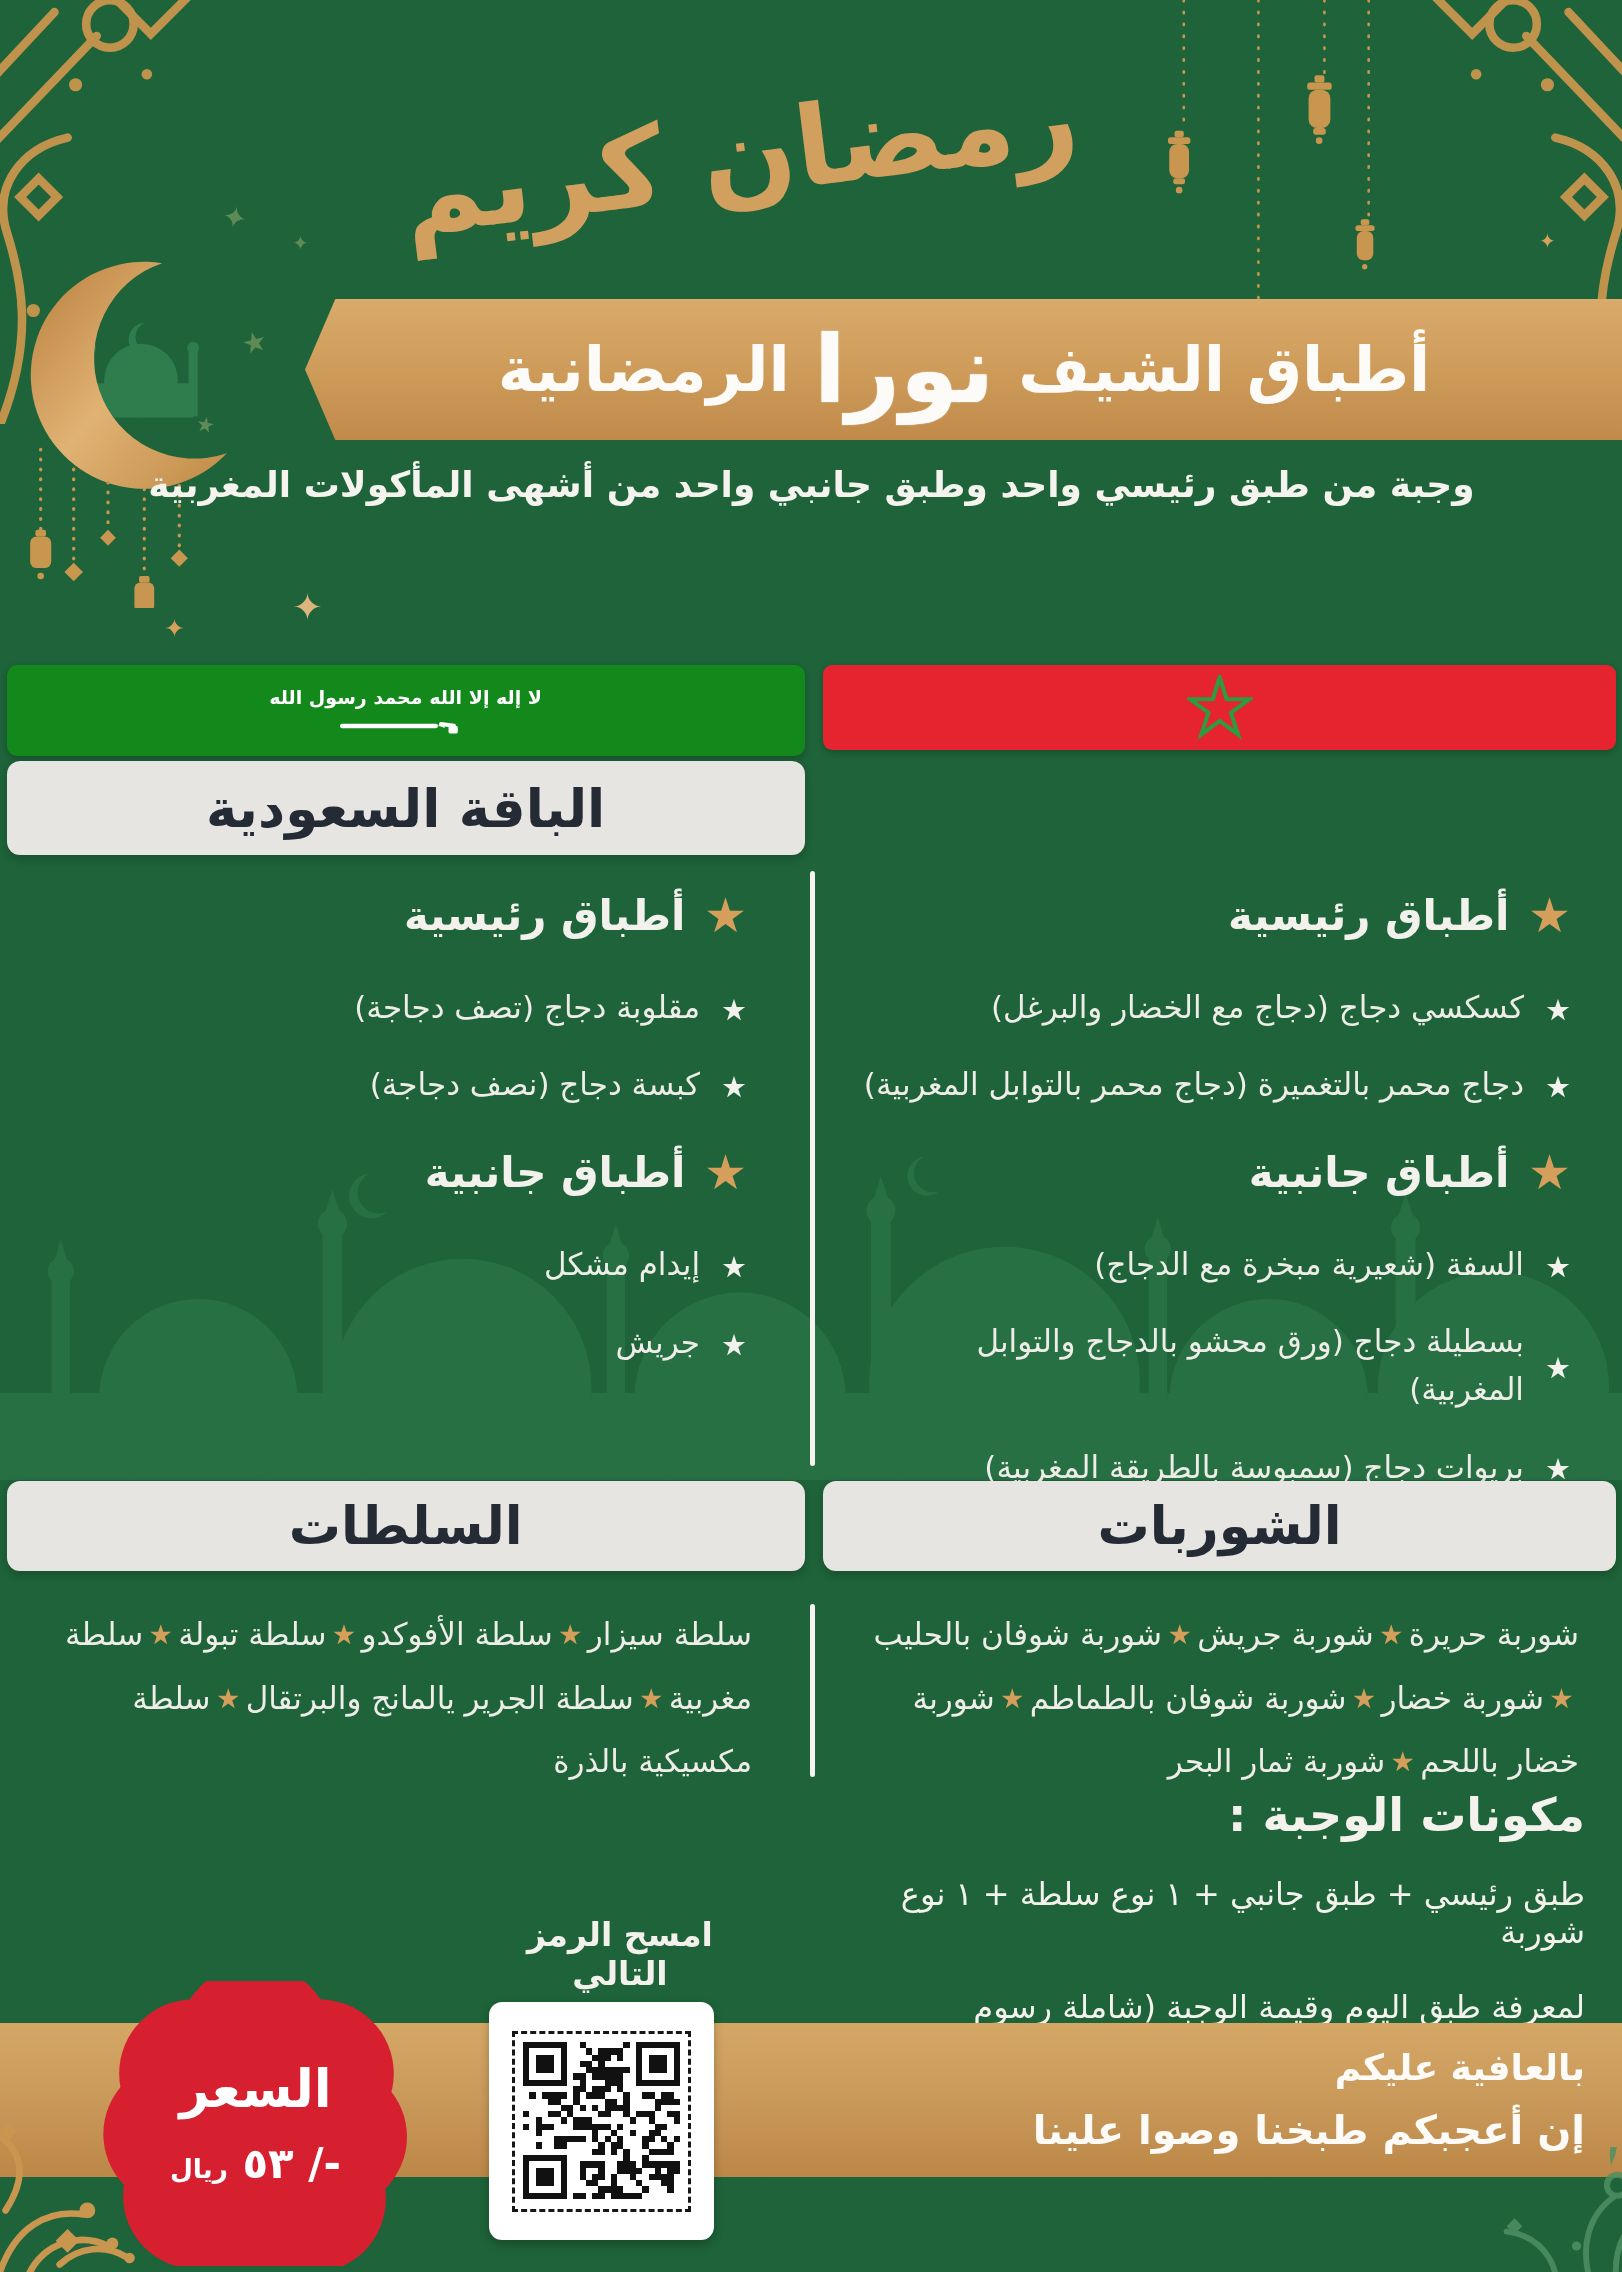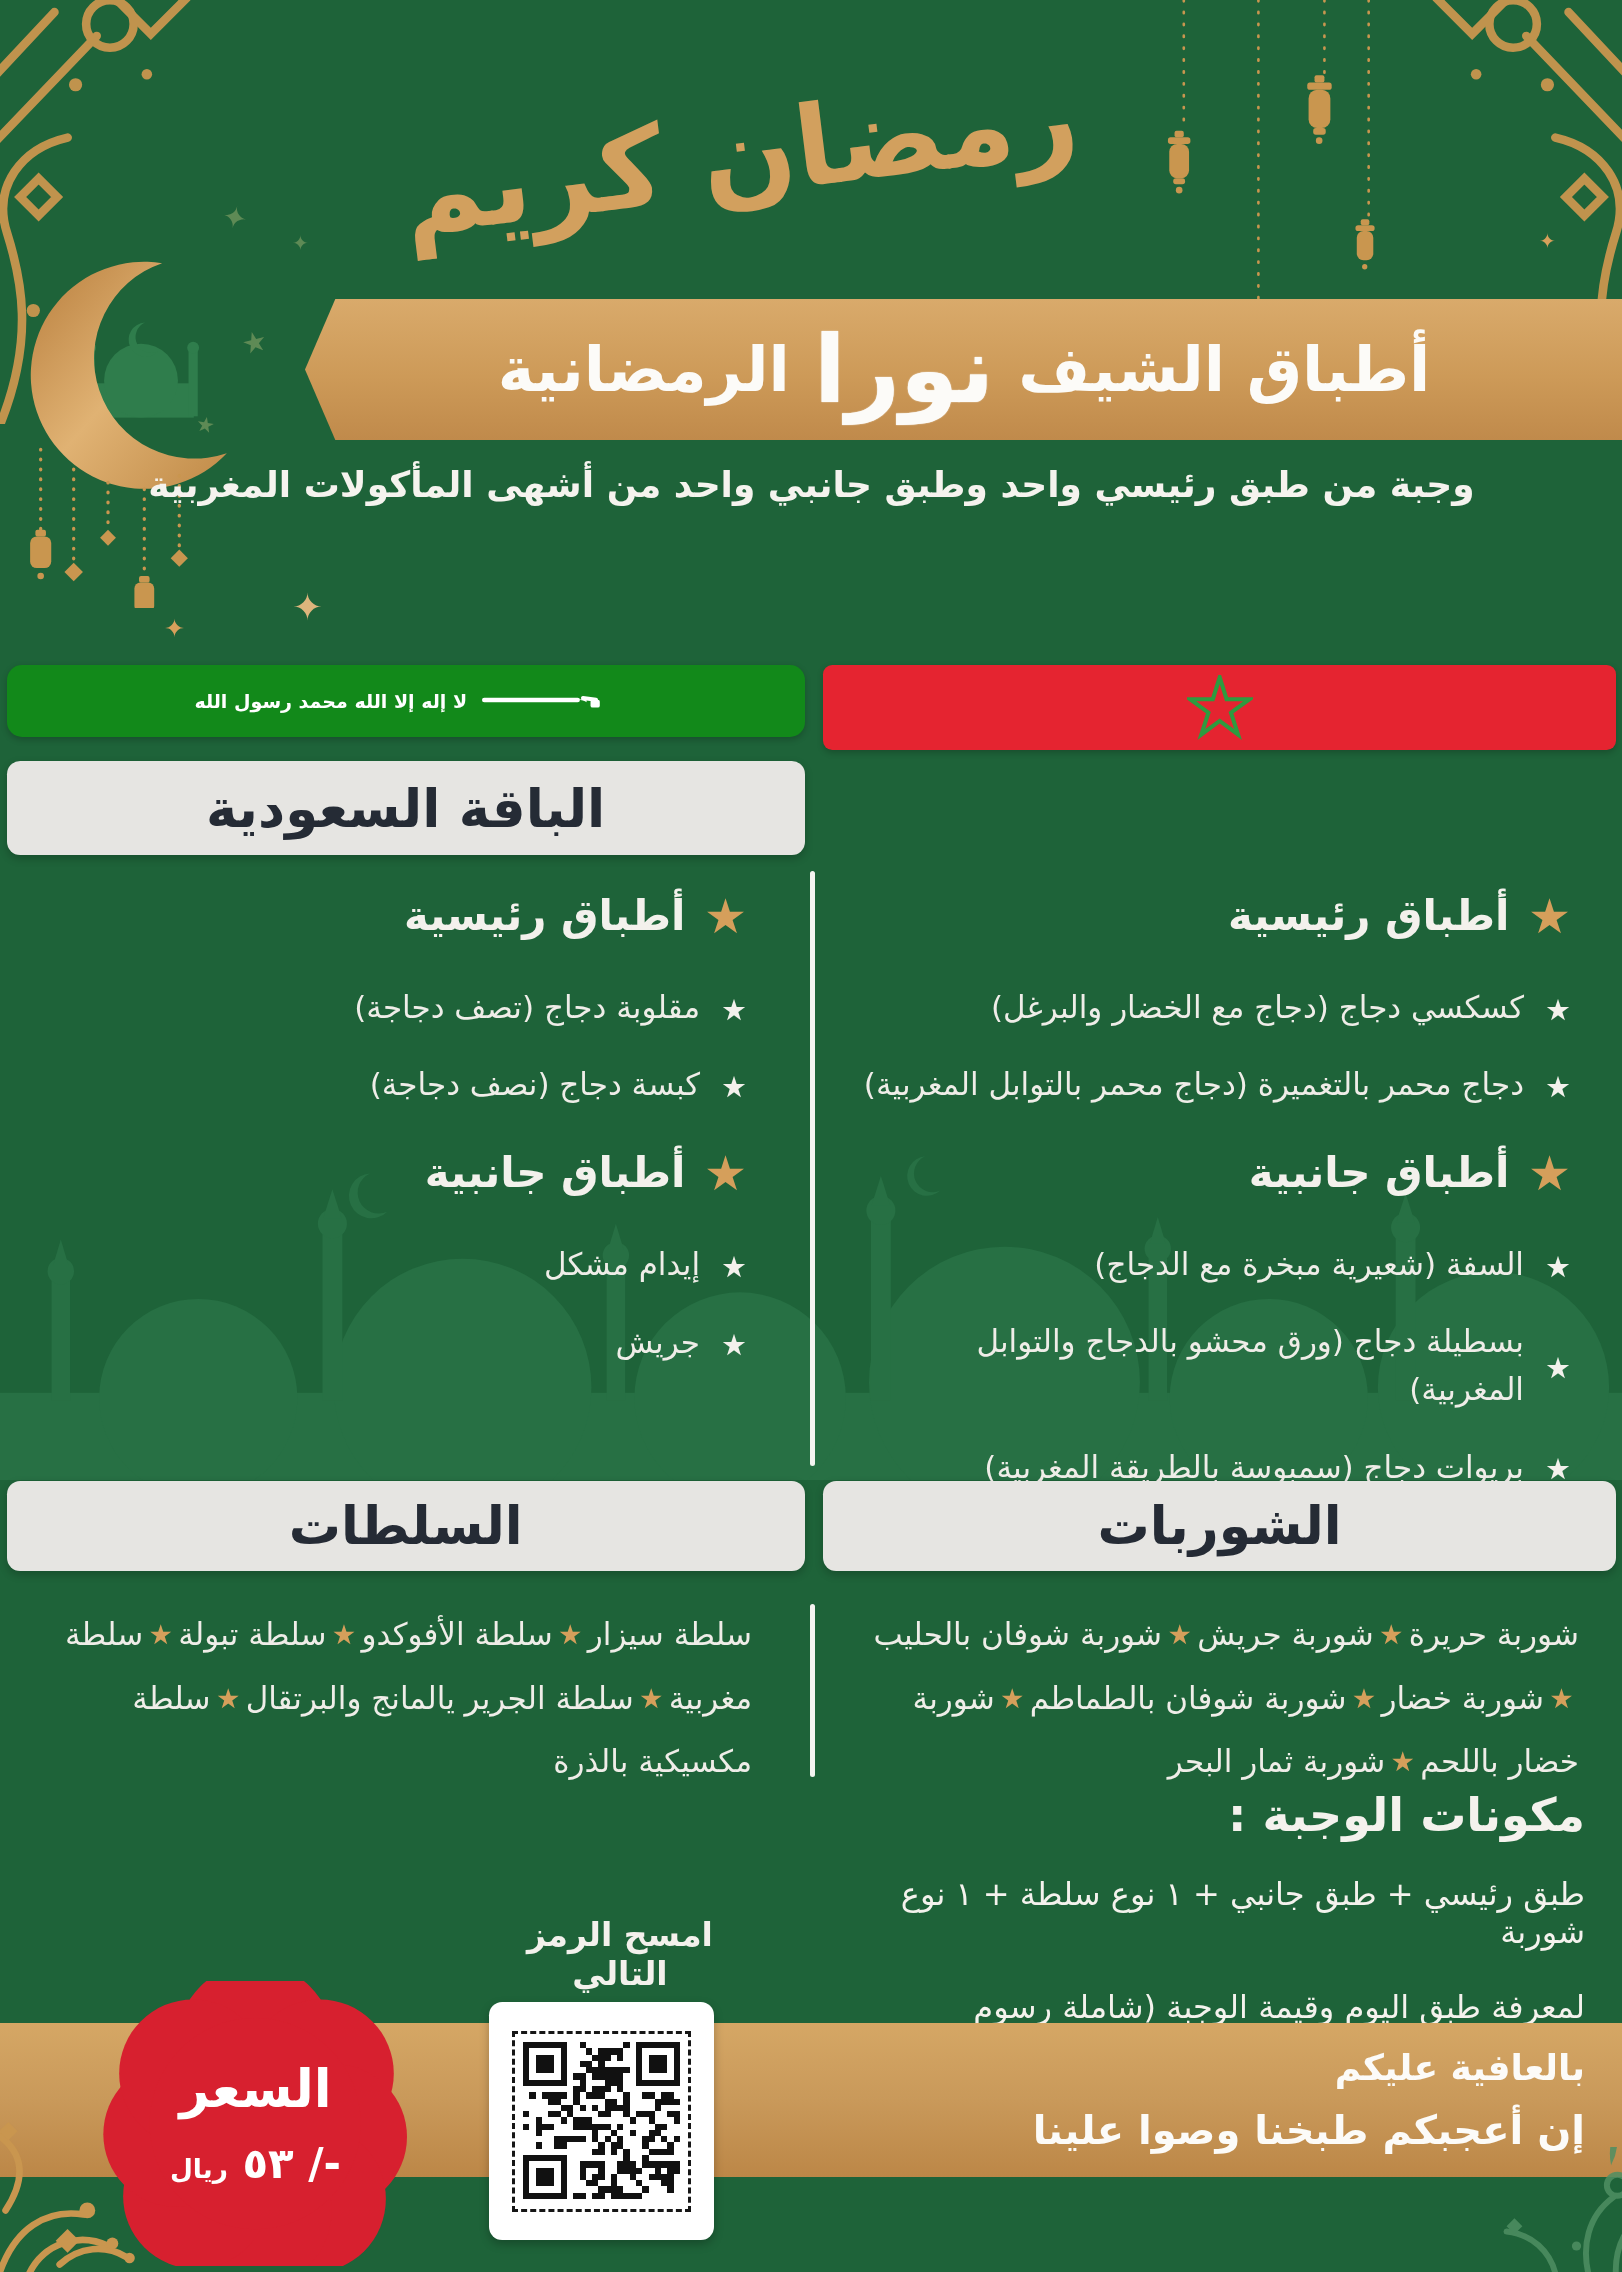--- a/index.html
+++ b/index.html
@@ -39,23 +39,23 @@
   
   #selection-box{
     position:absolute;left:8px;right:8px;top:558px;height:99px;
     background:#E8E7E4;border-radius:17px;box-shadow:0 3.3px 8px rgba(0,0,0,.18);
     display:flex;align-items:center;justify-content:center;
     color:#15663C;font-size:54px;font-weight:bold;direction:rtl;
   }
   #selection-star{left:292px;top:589px;color:#DDB57C;font-size:37px;}
   
   #flag-saudi{
-    position:absolute;left:6.6px;top:665px;width:798px;height:72px;
-    background:#12891A;border-radius:15px;
-    display:flex;align-items:center;justify-content:center;gap:10.6px;
+    position:absolute;left:6.6px;top:665px;width:798px;height:91px;
+    background:#12891A;border-radius:10px;
+    display:flex;flex-direction:column;align-items:center;justify-content:center;gap:10.6px;
     box-shadow:0 2.6px 6.6px rgba(0,0,0,.2);
   }
   .shahada{color:#FFFFFF;font-size:19px;font-weight:bold;direction:rtl;text-align:center;}
   #flag-morocco{
     position:absolute;left:823px;top:665px;width:793px;height:85px;
     background:#E52430;border-radius:9.2px;display:flex;align-items:center;justify-content:center;
     box-shadow:0 2.6px 6.6px rgba(0,0,0,.2);
   }
   
   .hdr-box{
@@ -72,21 +72,21 @@
   .divider{position:absolute;left:810px;width:4.6px;background:#F5F4F1;border-radius:2.6px;}
   #div-a{top:871px;height:595px;}
   #div-b{top:1604px;height:173px;}
   
   .dish-section{position:absolute;display:flex;flex-direction:column;gap:26.4px;direction:rtl;text-align:right;}
   #saudi-main{left:40px;top:891px;width:707px;}
   #saudi-side{left:40px;top:1148px;width:707px;}
   #mor-main{left:859px;top:891px;width:712px;}
   #mor-side{left:859px;top:1148px;width:712px;}
   .dish-header{
-    display:flex;align-items:flex-end;gap:18.5px;margin-bottom:17px;
+    display:flex;align-items:flex-start;gap:18.5px;margin-bottom:17px;
     font-size:42px;font-weight:bold;color:#F3F1EC;
   }
   .dish-header::before{content:"★";color:#D59F5B;font-size:48px;line-height:1;}
   .dish-item{display:flex;gap:21px;align-items:center;font-size:31px;color:#EFEDE8;line-height:1.55;}
   .dish-item::before{content:"★";color:#F3F1EC;font-size:29px;margin-top:5.3px;line-height:1;}
   .dish-item p{margin:0;}
   
   #hdr-salads{left:6.6px;top:1481px;width:798px;height:90px;font-size:52px;}
   #hdr-soups{left:823px;top:1481px;width:793px;height:90px;font-size:52px;justify-content:center;}
   .flowtext{

